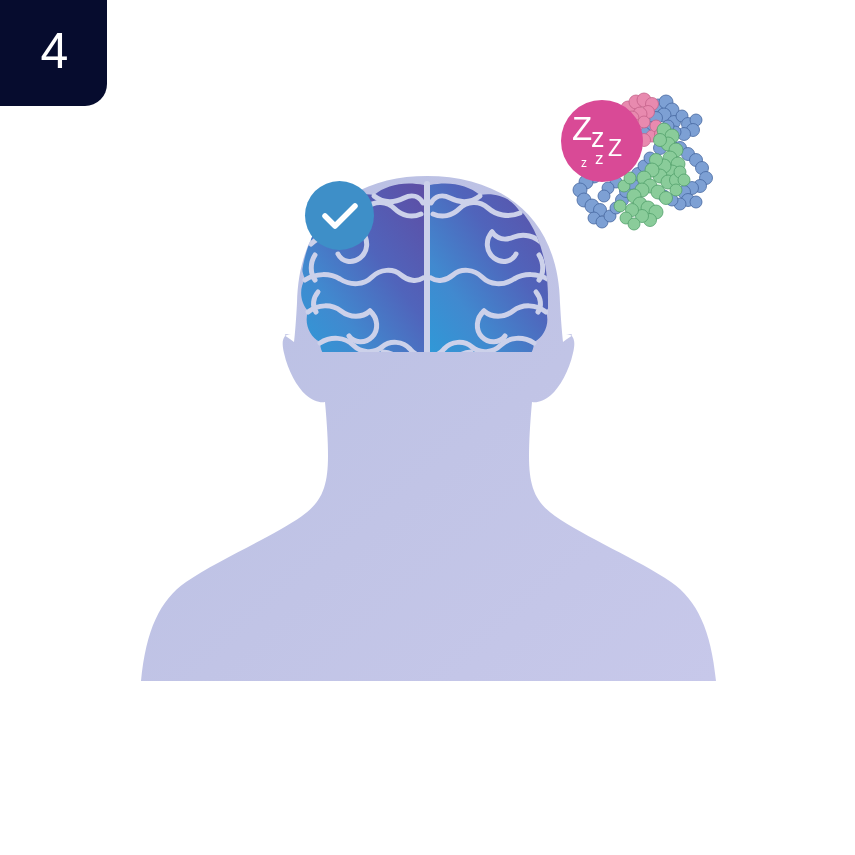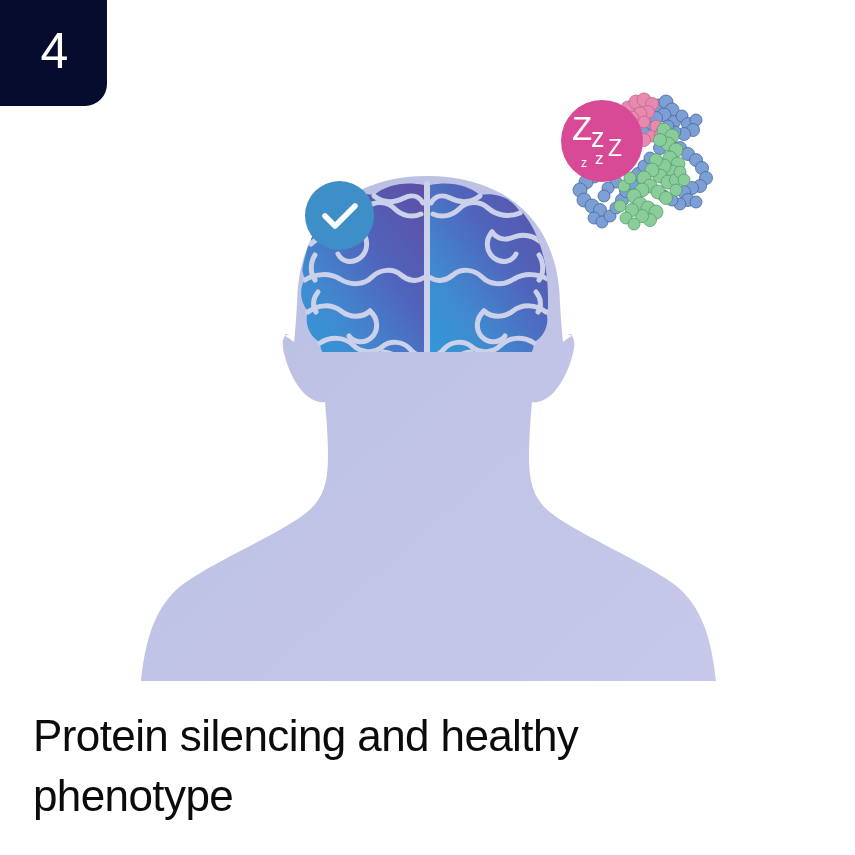--- a/index.html
+++ b/index.html
@@ -370,15 +370,14 @@
   <div id="check-badge">
     <svg width="69" height="69" viewBox="0 0 69 69" xmlns="http://www.w3.org/2000/svg">
       <path d="M20 35 L30 45 L50 25" fill="none" stroke="#ffffff" stroke-width="5.5" stroke-linecap="round" stroke-linejoin="round"></path>
     </svg>
   </div>
 
   <div id="step-badge">
     <span id="step-badge-number">4</span>
   </div>
 
-  <div id="caption">Protein silencing and healthy phenotype</div>
 
 </div>
 
 </body></html>

